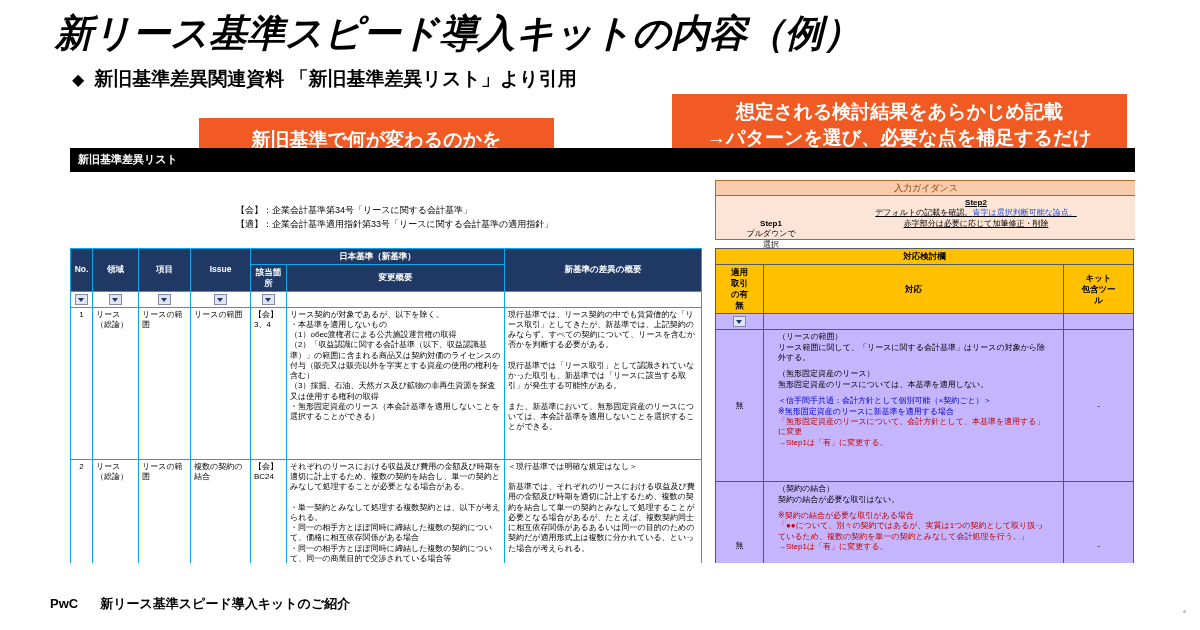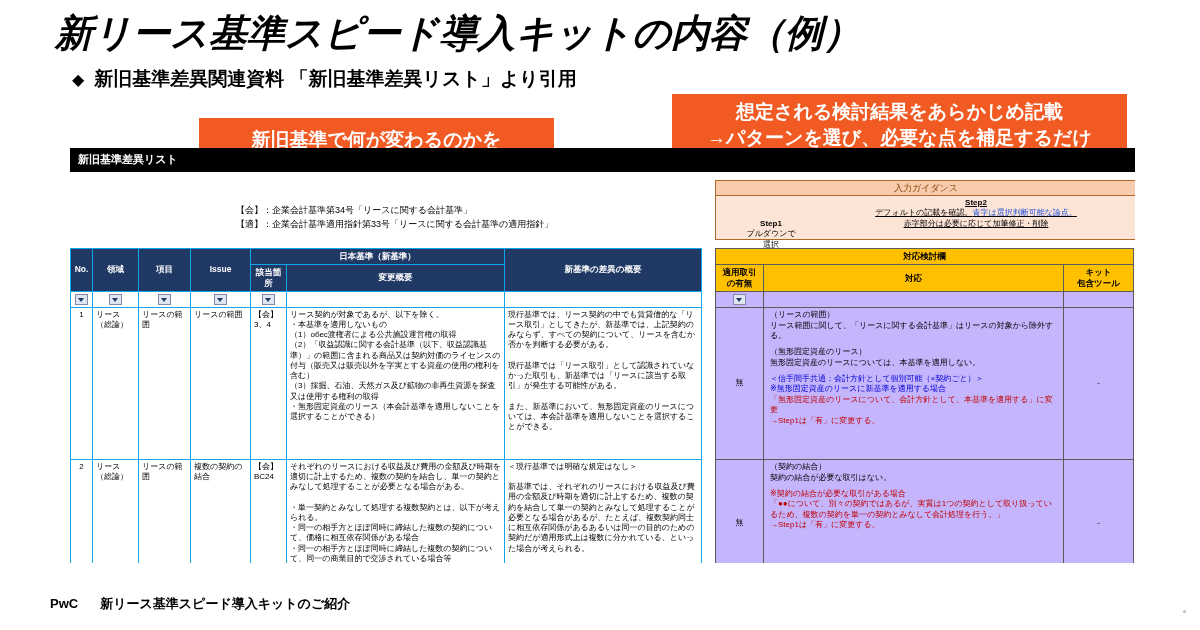--- a/index.html
+++ b/index.html
@@ -117,21 +117,21 @@
   .step{position:absolute;font-size:8px;text-align:center;color:#000;line-height:1.3;}
   .step1{left:10px;top:10px;width:90px;font-weight:bold;margin-top:28px;}
   .step2{left:110px;top:17px;width:300px;font-weight:bold;text-decoration:underline;}
   .step-sub{font-weight:normal;}
   .step-sub .blue{color:#1f4fd8;}
 
   .rtbl{
     position:absolute;left:645px;top:100px;font-size:8px;table-layout:fixed;
   }
   .rtbl th,.rtbl td{
-    border:1px solid #5a5a5a;vertical-align:top;padding:2px 6px;line-height:1.3;
+    border:1px solid #5a5a5a;vertical-align:top;padding:2px 14px;line-height:1.3;
   }
   .rtbl th{
     background:#FFC000;color:#000;text-align:center;font-weight:bold;
     vertical-align:middle;font-size:8.5px;
   }
   .rtbl td.body{background:#c4b5fd;}
   .rtbl td.mid{text-align:center;vertical-align:middle;}
 
   
   .footer{

